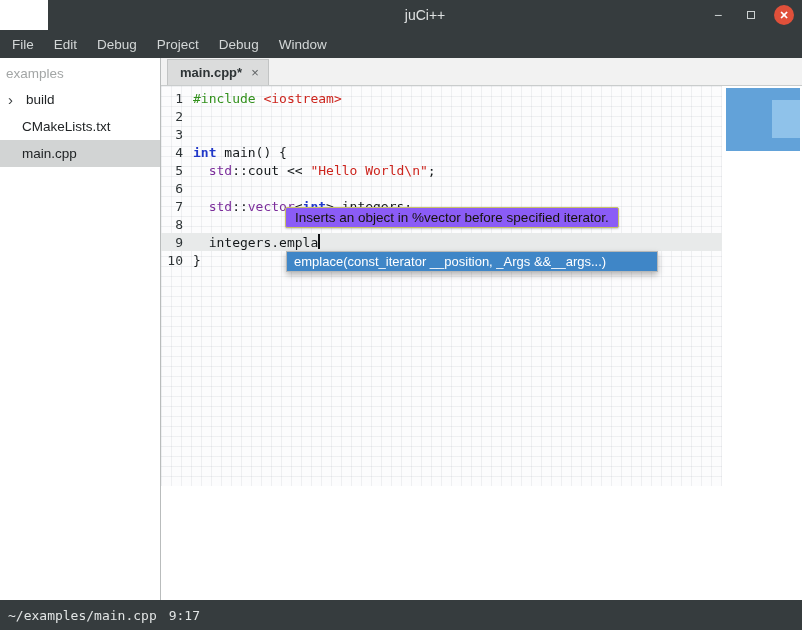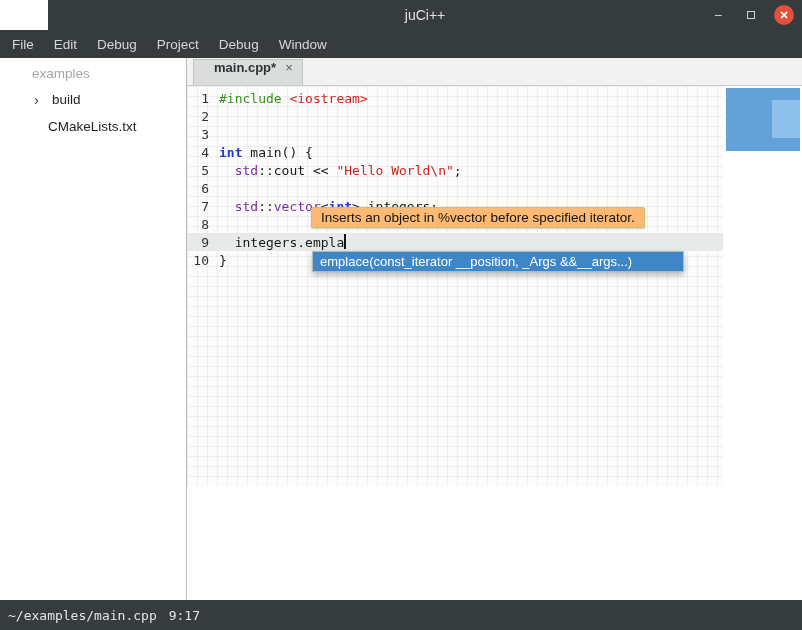--- a/index.html
+++ b/index.html
@@ -17,34 +17,34 @@
   .controls { position:absolute; right:8px; top:0; height:100%; display:flex; align-items:center; gap:13px; }
   .ctl { width:20px; height:20px; display:inline-flex; align-items:center; justify-content:center; color:#ccd1d1; font-size:14px; }
   .ctl.close { background:#e0503a; border-radius:50%; color:#fff; font-size:11px; font-weight:bold; }
   .restore-glyph { width:8px; height:8px; border:1px solid #ccd1d1; display:inline-block; }
 
   
   .menubar { flex:0 0 28px; height:28px; background:#363c3e; display:flex; align-items:stretch; padding-left:2px; }
   .menu-item { color:#d3d7d7; font-size:13.5px; padding:0 10px; display:flex; align-items:center; }
 
   
-  .main { flex:1 1 auto; min-height:0; display:flex;margin-left:26px; }
+  .main { flex:1 1 auto; min-height:0; display:flex; }
 
   .sidebar { flex:0 0 161px; width:161px; background:#ffffff; border-right:1px solid #b9bcbc; }
   .sidebar-header { color:#a3a6a6; font-size:13.5px; padding:8px 0 5px 6px; }
   .tree-item { height:27px; display:flex; align-items:center; font-size:13.5px; color:#212426; padding-left:22px; position:relative; }
   .tree-item.folder { padding-left:26px; }
   .tree-item.selected { background:#d2d4d4; }
   .expander { position:absolute; left:8px; top:50%; transform:translateY(-54%); font-size:15px; color:#3c4042; }
 
   .right { flex:1 1 auto; min-width:0; display:flex; flex-direction:column; }
 
   
   .tabbar { flex:0 0 28px; height:28px; background:#f2f2f2; border-bottom:1px solid #c9cccc; display:flex; align-items:stretch; padding-left:6px; }
-  .tab { margin-top:1px; background:#dbdcdc; border:1px solid #c2c4c4; border-bottom:none; display:flex; gap:9px; padding:0 9px 0 20px; font-size:13px; font-weight:bold; color:#2d3335; }
+  .tab { margin-top:1px; background:#dbdcdc; border:1px solid #c2c4c4; border-bottom:none; display:flex; align-items:center; gap:9px; padding:0 9px 0 12px; font-size:13px; font-weight:bold; color:#2d3335; }
   .tab-close { font-weight:normal; color:#5d6163; font-size:13px; }
 
   
   .editor-wrap { flex:0 0 400px; height:400px; position:relative; background:#ffffff; }
   .editor {
     position:absolute; left:0; top:0; width:561px; height:400px; overflow:hidden;
     background-color:#fcfcfd;
     background-image:
       linear-gradient(to right,  rgba(140,150,160,0.12) 1px, transparent 1px),
       linear-gradient(to bottom, rgba(140,150,160,0.12) 1px, transparent 1px);
@@ -64,21 +64,21 @@
   .caret { display:inline-block; width:2px; height:15px; background:#101214; vertical-align:-2px; }
 
   
   .overview { position:absolute; right:0; top:0; width:79px; height:400px; background:#ffffff; }
   .ov-block { position:absolute; right:2px; top:2px; width:74px; height:63px; background:#62a2d9; }
   .ov-inner { position:absolute; right:0; top:12px; width:28px; height:38px; background:#8fc2ea; }
 
   
   .tooltip {
     position:absolute; left:124px; top:121px; z-index:5;
-    background:#fdba74; border:1px solid #c9c167; border-radius:2px;
+    background:#8b5cf6; border:1px solid #c9c167; border-radius:2px;
     color:#15130a; font-size:13.5px; padding:2px 9px; white-space:nowrap;
     box-shadow:0 1px 2px rgba(0,0,0,0.2);
   }
   .completion {
     position:absolute; left:125px; top:165px; z-index:4; width:372px;
     background:#ffffff; border:1px solid #b6b8b8;
     box-shadow:0 3px 6px rgba(0,0,0,0.28);
     font-size:13px;
   }
   .completion-item { height:19px; display:flex; align-items:center; padding:0 7px; color:#1c1f21; white-space:nowrap; overflow:hidden; }
@@ -125,20 +125,23 @@
     <div class="sidebar">
       <div class="sidebar-header">examples</div>
       <div id="tree">
           <div class="tree-item folder">
             <span class="expander">›</span>
             <span>build</span>
           </div>
           <div class="tree-item">
             <span>CMakeLists.txt</span>
           </div>
+          <div class="tree-item selected">
+            <span>main.cpp</span>
+          </div>
         </div>
     </div>
 
     <div class="right">
 
       <div class="tabbar">
         <div class="tab">
           <span>main.cpp*</span>
           <span class="tab-close">×</span>
         </div>

